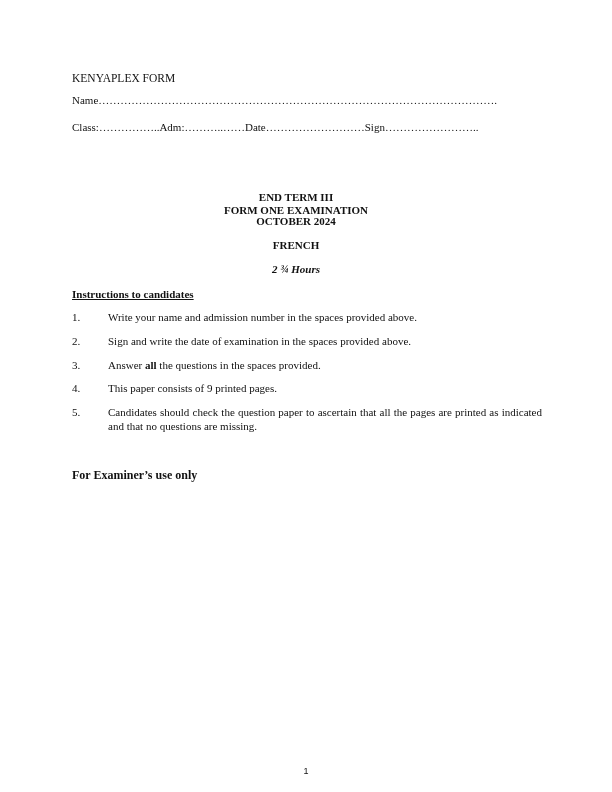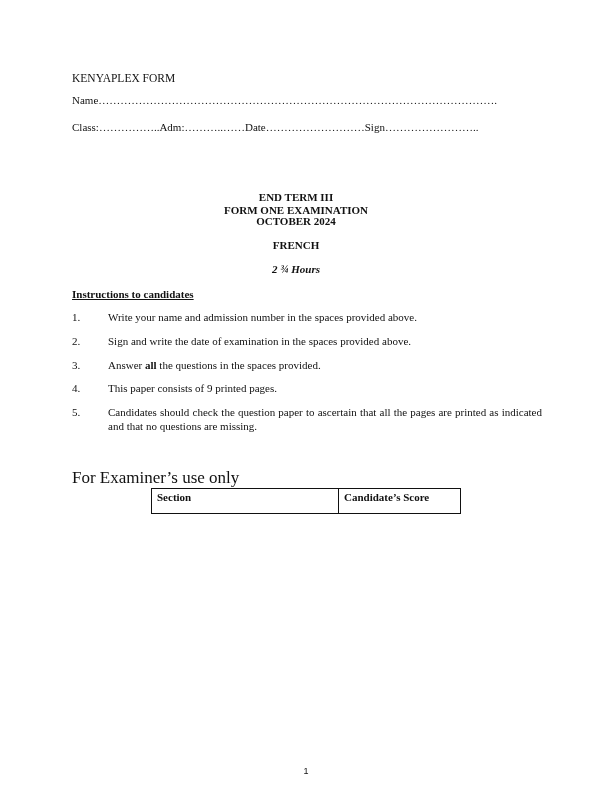--- a/index.html
+++ b/index.html
@@ -13,21 +13,21 @@
   .name-line { left: 72px; top: 94px; }
   .class-line { left: 72px; top: 121px; }
   .center-block {
     position: absolute; left: 0; width: 592px; text-align: center;
     font-weight: bold; font-size: 11px;
   }
   .instr-title { left: 72px; top: 288px; font-weight: bold; font-size: 11px; text-decoration: underline; }
   .instr-item { position: absolute; left: 72px; width: 470px; font-size: 11px; line-height: 13.5px; }
   .instr-num { position: absolute; left: 0; top: 0; }
   .instr-text { position: absolute; left: 36px; right: 0; top: 0; text-align: justify; }
-  .examiner-title { left: 72px; top: 468px; font-weight: normal; font-size: 17px; }
+  .examiner-title { left: 72px; top: 468px; font-weight: bold; font-size: 12px; }
   table.score {
     position: absolute; left: 151px; top: 488px; border-collapse: collapse;
     font-size: 11px;
   }
   table.score td {
     border: 1px solid #111; vertical-align: top; padding: 2px 5px 0 5px;
     height: 25px; font-weight: bold; box-sizing: border-box;
   }
   table.score td.c1 { width: 187px; }
   table.score td.c2 { width: 122px; }
@@ -66,20 +66,16 @@
 </div>
 <div class="instr-item" style="top:406px;">
   <span class="instr-num">5.</span>
   <span class="instr-text">Candidates should check the question paper to ascertain that all the pages are printed as indicated and that no questions are missing.</span>
 </div>
 
 <div class="abs examiner-title">For Examiner’s use only</div>
 
 <table class="score">
   <tbody>
-      <tr>
-    <td class="c1">Section</td>
-    <td class="c2">Candidate’s Score</td>
-  </tr>
 </tbody>
   </table>
 
 <div class="abs page-num">1</div>
 
 </body></html>

